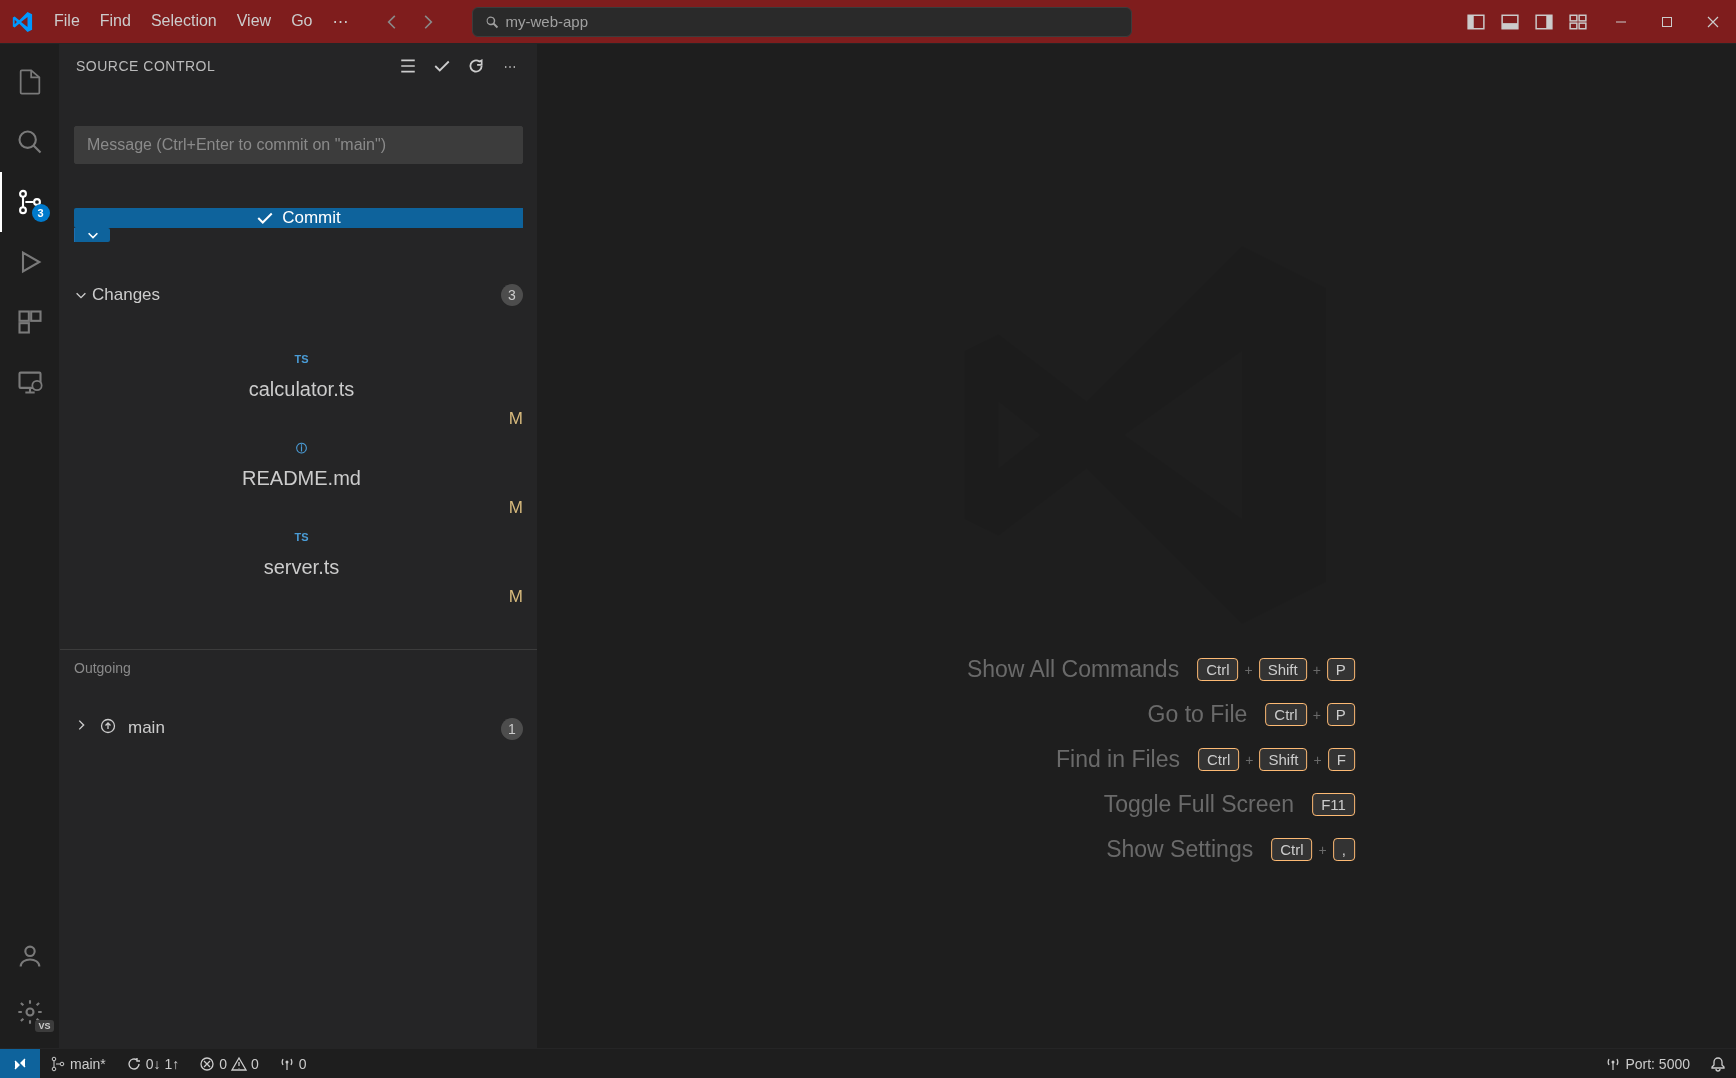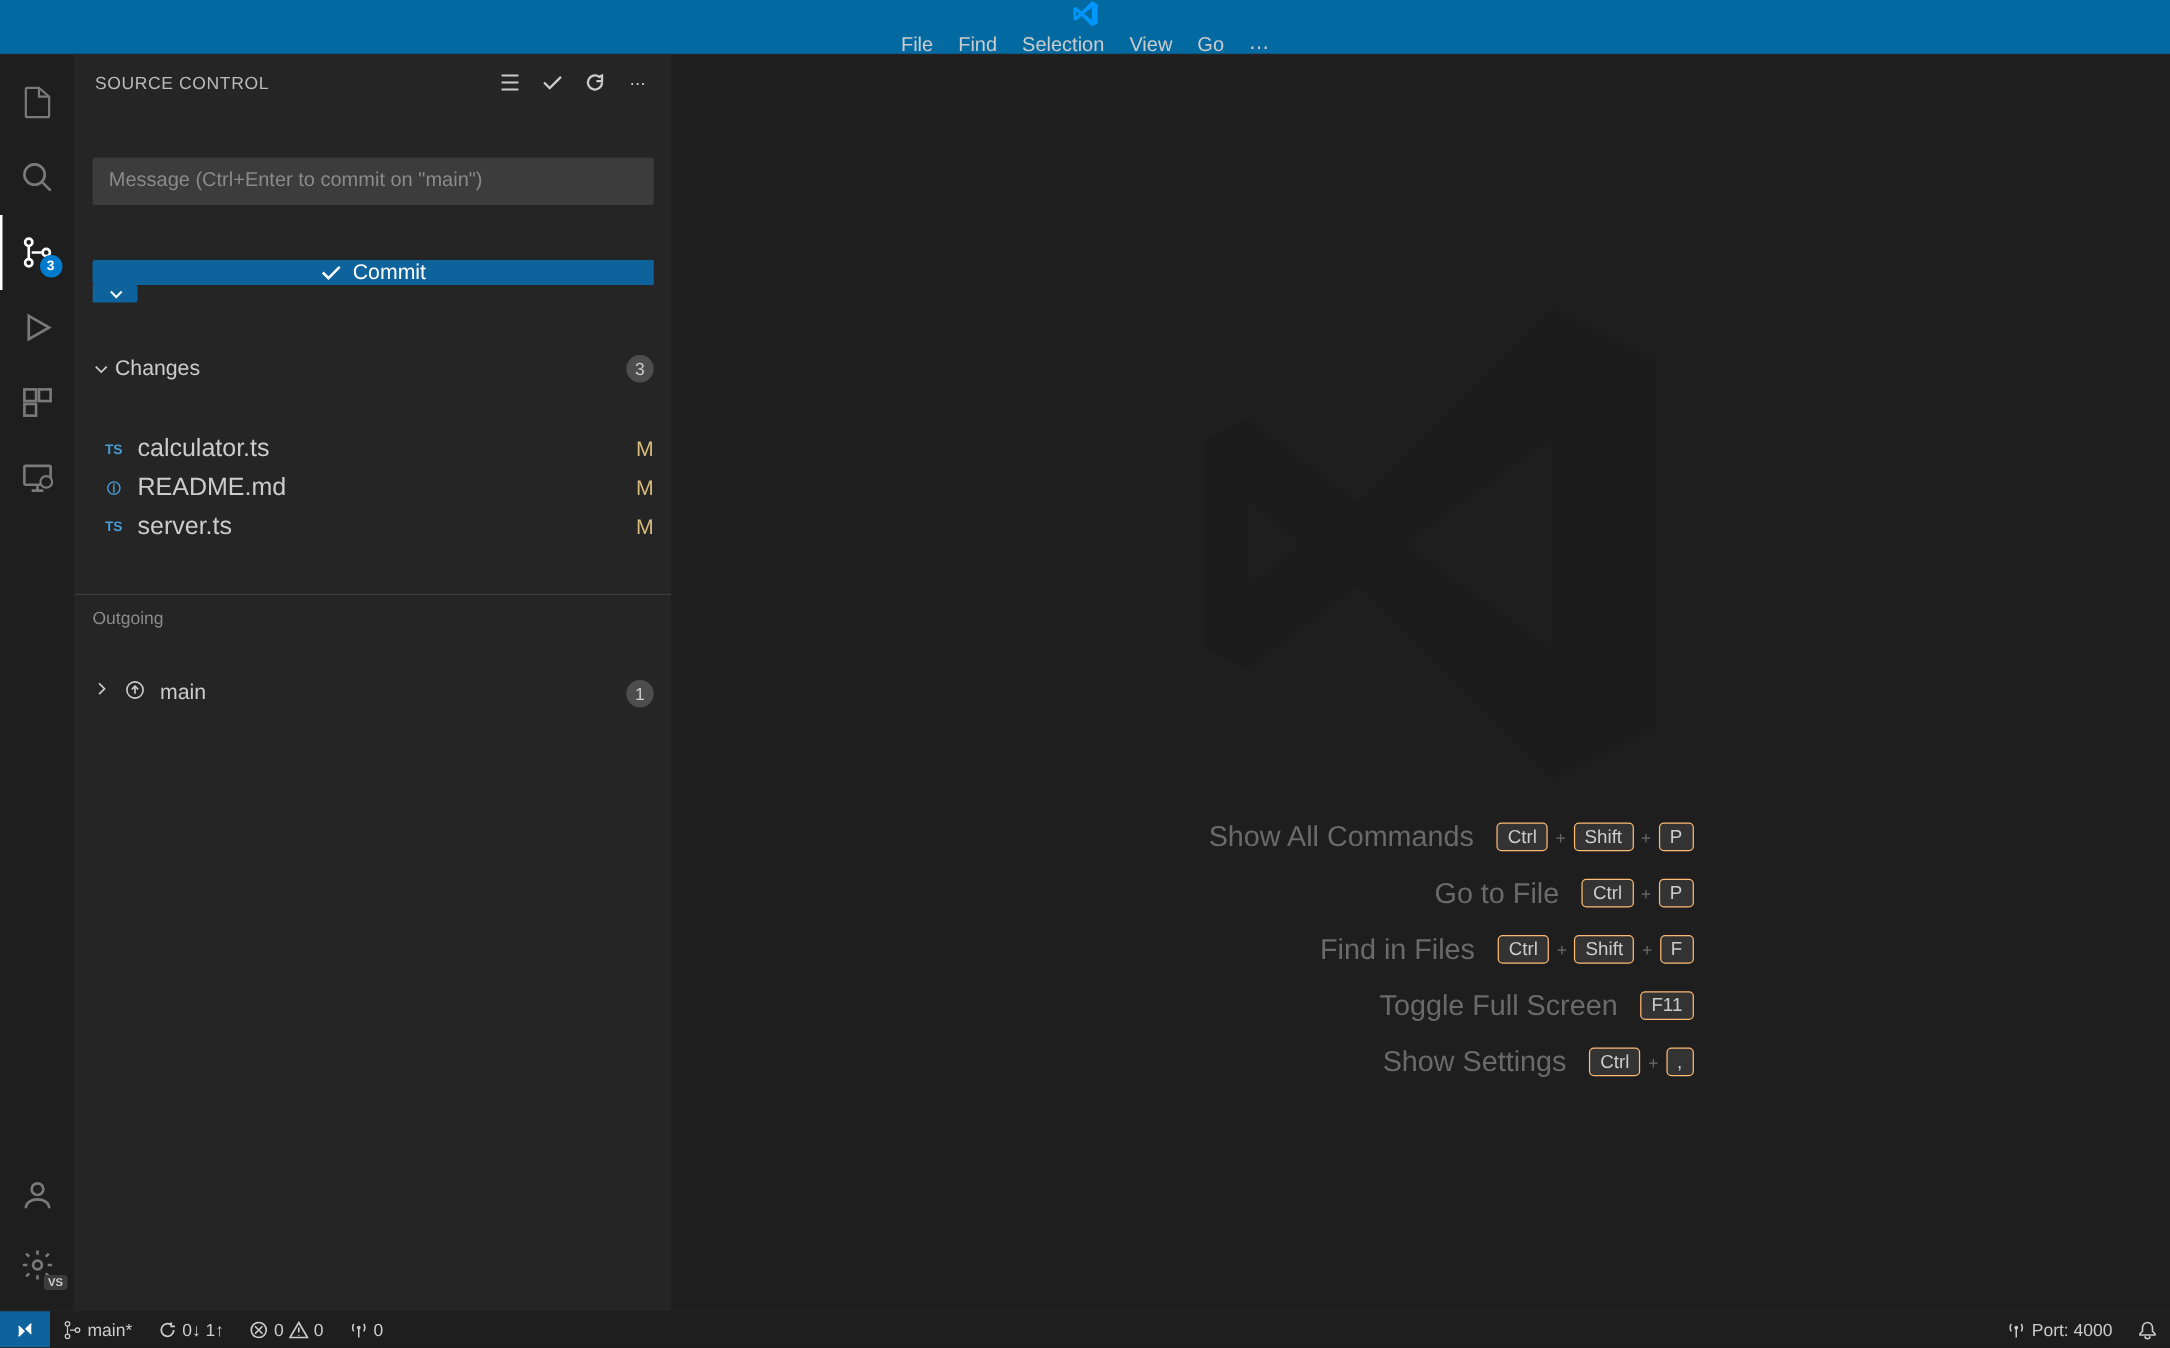--- a/index.html
+++ b/index.html
@@ -1,19 +1,19 @@
 <!DOCTYPE html>
 <html><head>
 <meta charset="utf-8">
 <style>
 * { margin: 0; padding: 0; box-sizing: border-box; font-family: -apple-system, BlinkMacSystemFont, "Segoe UI", sans-serif; }
 body { background: #1e1e1e; color: #cccccc; width: 1736px; height: 1078px; overflow: hidden; display: flex; flex-direction: column; font-size: 13px; }
 
 
-.titlebar { height: 44px; display: flex; align-items: center; background: #0369a1; border-bottom: 1px solid #252526; flex-direction: column; }
+.titlebar { height: 44px; display: flex; align-items: center; background: #7f1d1d; border-bottom: 1px solid #252526; }
 .titlebar .logo { width: 44px; display: flex; align-items: center; justify-content: center; }
 .titlebar .menu { display: flex; gap: 0; }
 .titlebar .menu-item { padding: 6px 10px; font-size: 16px; color: #cccccc; cursor: pointer; }
 .titlebar .menu-dots { padding: 6px 10px; font-size: 16px; color: #cccccc; cursor: pointer; }
 .titlebar .nav { display: flex; gap: 8px; margin-left: 20px; }
 .titlebar .nav-btn { width: 28px; height: 28px; display: flex; align-items: center; justify-content: center; color: #8a8a8a; cursor: pointer; }
 .titlebar .search { flex: 0 0 auto; margin-left: 30px; width: 660px; height: 30px; background: #2a2a2a; border: 1px solid #3c3c3c; border-radius: 6px; display: flex; align-items: center; padding: 0 12px; color: #a0a0a0; }
 .titlebar .search span { margin-left: 6px; font-size: 15px; }
 .titlebar .spacer { flex: 1; }
 .titlebar .right-icons { display: flex; gap: 6px; margin-right: 6px; }
@@ -47,21 +47,21 @@
 
 .commit-btn-row { margin: 6px 14px 4px; display: flex; flex-direction: column; }
 .commit-btn { flex: 1; background: #0e639c; color: #fff; height: 36px; display: flex; align-items: center; justify-content: center; font-size: 17px; cursor: pointer; border-radius: 2px 0 0 2px; gap: 8px; }
 .commit-btn-drop { width: 36px; background: #0e639c; border-left: 1px solid #1e6fb0; display: flex; align-items: center; justify-content: center; cursor: pointer; border-radius: 0 2px 2px 0; }
 
 .section-header { display: flex; align-items: center; padding: 6px 14px; cursor: pointer; }
 .section-header .chev { width: 18px; }
 .section-header .label { font-size: 17px; color: #cccccc; }
 .section-header .count { margin-left: auto; background: #4d4d4d; color: #cccccc; min-width: 22px; height: 22px; border-radius: 11px; display: flex; align-items: center; justify-content: center; font-size: 14px; }
 
-.file-row { display: flex; align-items: center; padding: 4px 14px 4px 20px; cursor: pointer; gap: 8px; }
+.file-row { display: flex; align-items: center; padding: 4px 14px 4px 20px; cursor: pointer; gap: 8px; flex-direction: column; }
 .file-icon { width: 22px; height: 22px; display: flex; align-items: center; justify-content: center; font-size: 11px; font-weight: 700; border-radius: 3px; }
 .file-icon.ts { color: #4a9cd6; }
 .file-icon.md { color: #4a9cd6; }
 .file-name { font-size: 20px; color: #cccccc; }
 .file-status { margin-left: auto; color: #d7ba7d; font-size: 17px; font-weight: 500; }
 
 .outgoing-label { padding: 10px 14px 4px; font-size: 14px; color: #8a8a8a; border-top: 1px solid #3c3c3c; margin-top: 6px; }
 .branch-row { display: flex; align-items: flex-start; padding: 6px 14px; cursor: pointer; gap: 8px; }
 .branch-row .chev { width: 18px; color: #cccccc; }
 .branch-row .branch-icon { width: 20px; }
@@ -409,20 +409,20 @@
         <path fill="none" stroke="currentColor" stroke-width="1.2" d="M4 3a6 6 0 000 6M12 3a6 6 0 010 6M8 7v7"></path>
       </svg>
     <span>0</span>
   </div>
   <div class="spacer"></div>
   <div class="item">
     <svg width="16" height="16" viewBox="0 0 16 16">
         <circle cx="8" cy="6" r="1.5" fill="currentColor"></circle>
         <path fill="none" stroke="currentColor" stroke-width="1.2" d="M4 3a6 6 0 000 6M12 3a6 6 0 010 6M8 7v7"></path>
       </svg>
-    <span>Port: 4000</span>
+    <span>Port: 5000</span>
   </div>
   <div class="item">
     <svg width="16" height="16" viewBox="0 0 16 16">
         <path fill="none" stroke="currentColor" stroke-width="1.3" d="M8 2a4 4 0 00-4 4v3l-2 2v1h12v-1l-2-2V6a4 4 0 00-4-4zM6 13a2 2 0 004 0"></path>
       </svg>
   </div>
 </div>
 
 </body></html>

